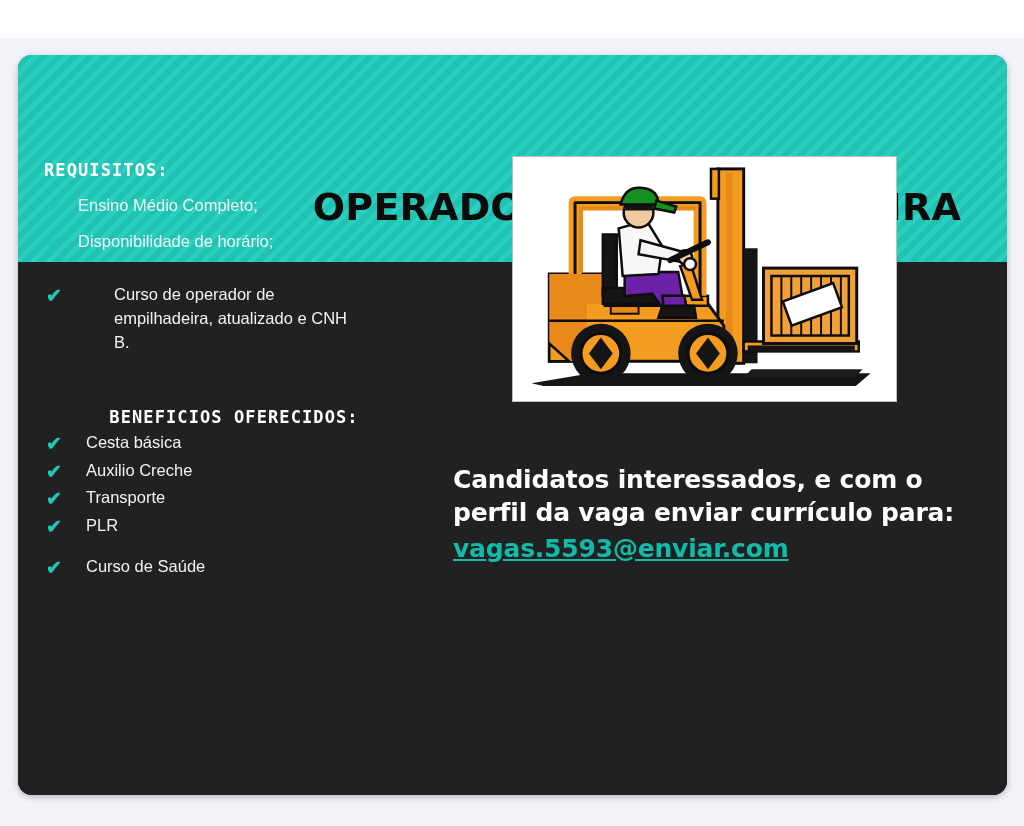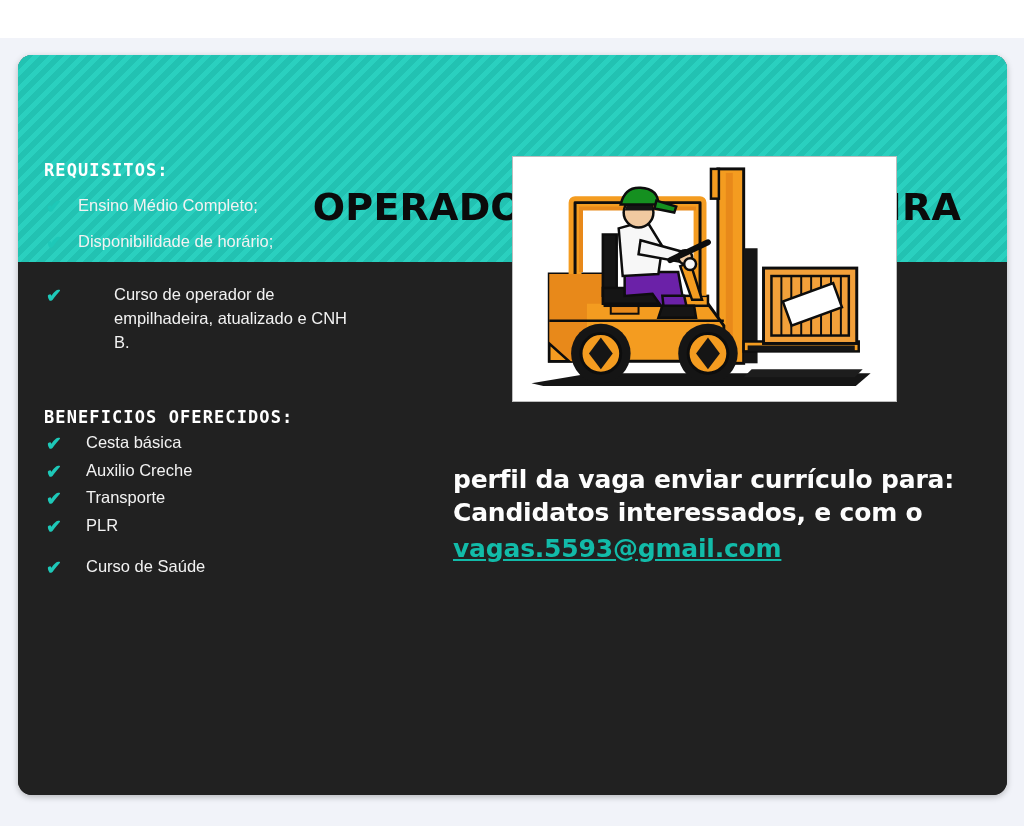--- a/index.html
+++ b/index.html
@@ -122,21 +122,21 @@
   }
   .bullet-text { flex:1 1 auto; }
 
   
   #req-list { margin-top:14px; }
   #req-list li { margin-bottom:10px; }
   #req-list li:nth-child(3) { margin-top:28px; }
   #req-list li:nth-child(3) .bullet-text { max-width:245px;margin-left:36px; }
 
   
-  #ben-heading { margin-top:52px; }
+  #ben-heading { margin-top:52px;text-align:center; }
   #ben-list { margin-top:4px; }
   #ben-list li { margin-bottom:2px; }
   #ben-list li:last-child { margin-top:15px; }
   #ben-list .check { width:34px; }
   #ben-list .bullet-text { padding-left:8px; }
 
   
   #photo-frame {
     position:absolute;
     left:494px; top:101px;
@@ -303,19 +303,19 @@
         <circle cx="88" cy="198" r="20" fill="#f49c20" stroke="#0d0d0d" stroke-width="3"></circle>
         <path d="M88 182 L100 198 L88 214 L76 198 Z" fill="#151515"></path>
 
         <circle cx="196" cy="198" r="30" fill="#151515"></circle>
         <circle cx="196" cy="198" r="20" fill="#f49c20" stroke="#0d0d0d" stroke-width="3"></circle>
         <path d="M196 182 L208 198 L196 214 L184 198 Z" fill="#151515"></path>
       </svg>
     </div>
 
     <div id="cta">
+      <div id="cta-line1">Candidatos interessados, e com o</div>
       <div id="cta-line2">perfil da vaga enviar currículo para:</div>
-      <div id="cta-line1">Candidatos interessados, e com o</div>
-      <a id="cta-email" href="#">vagas.5593@gmail.com</a>
+      <a id="cta-email" href="#">vagas.5593@enviar.com</a>
     </div>
 
   </div>
 </div>
 
 </body></html>

